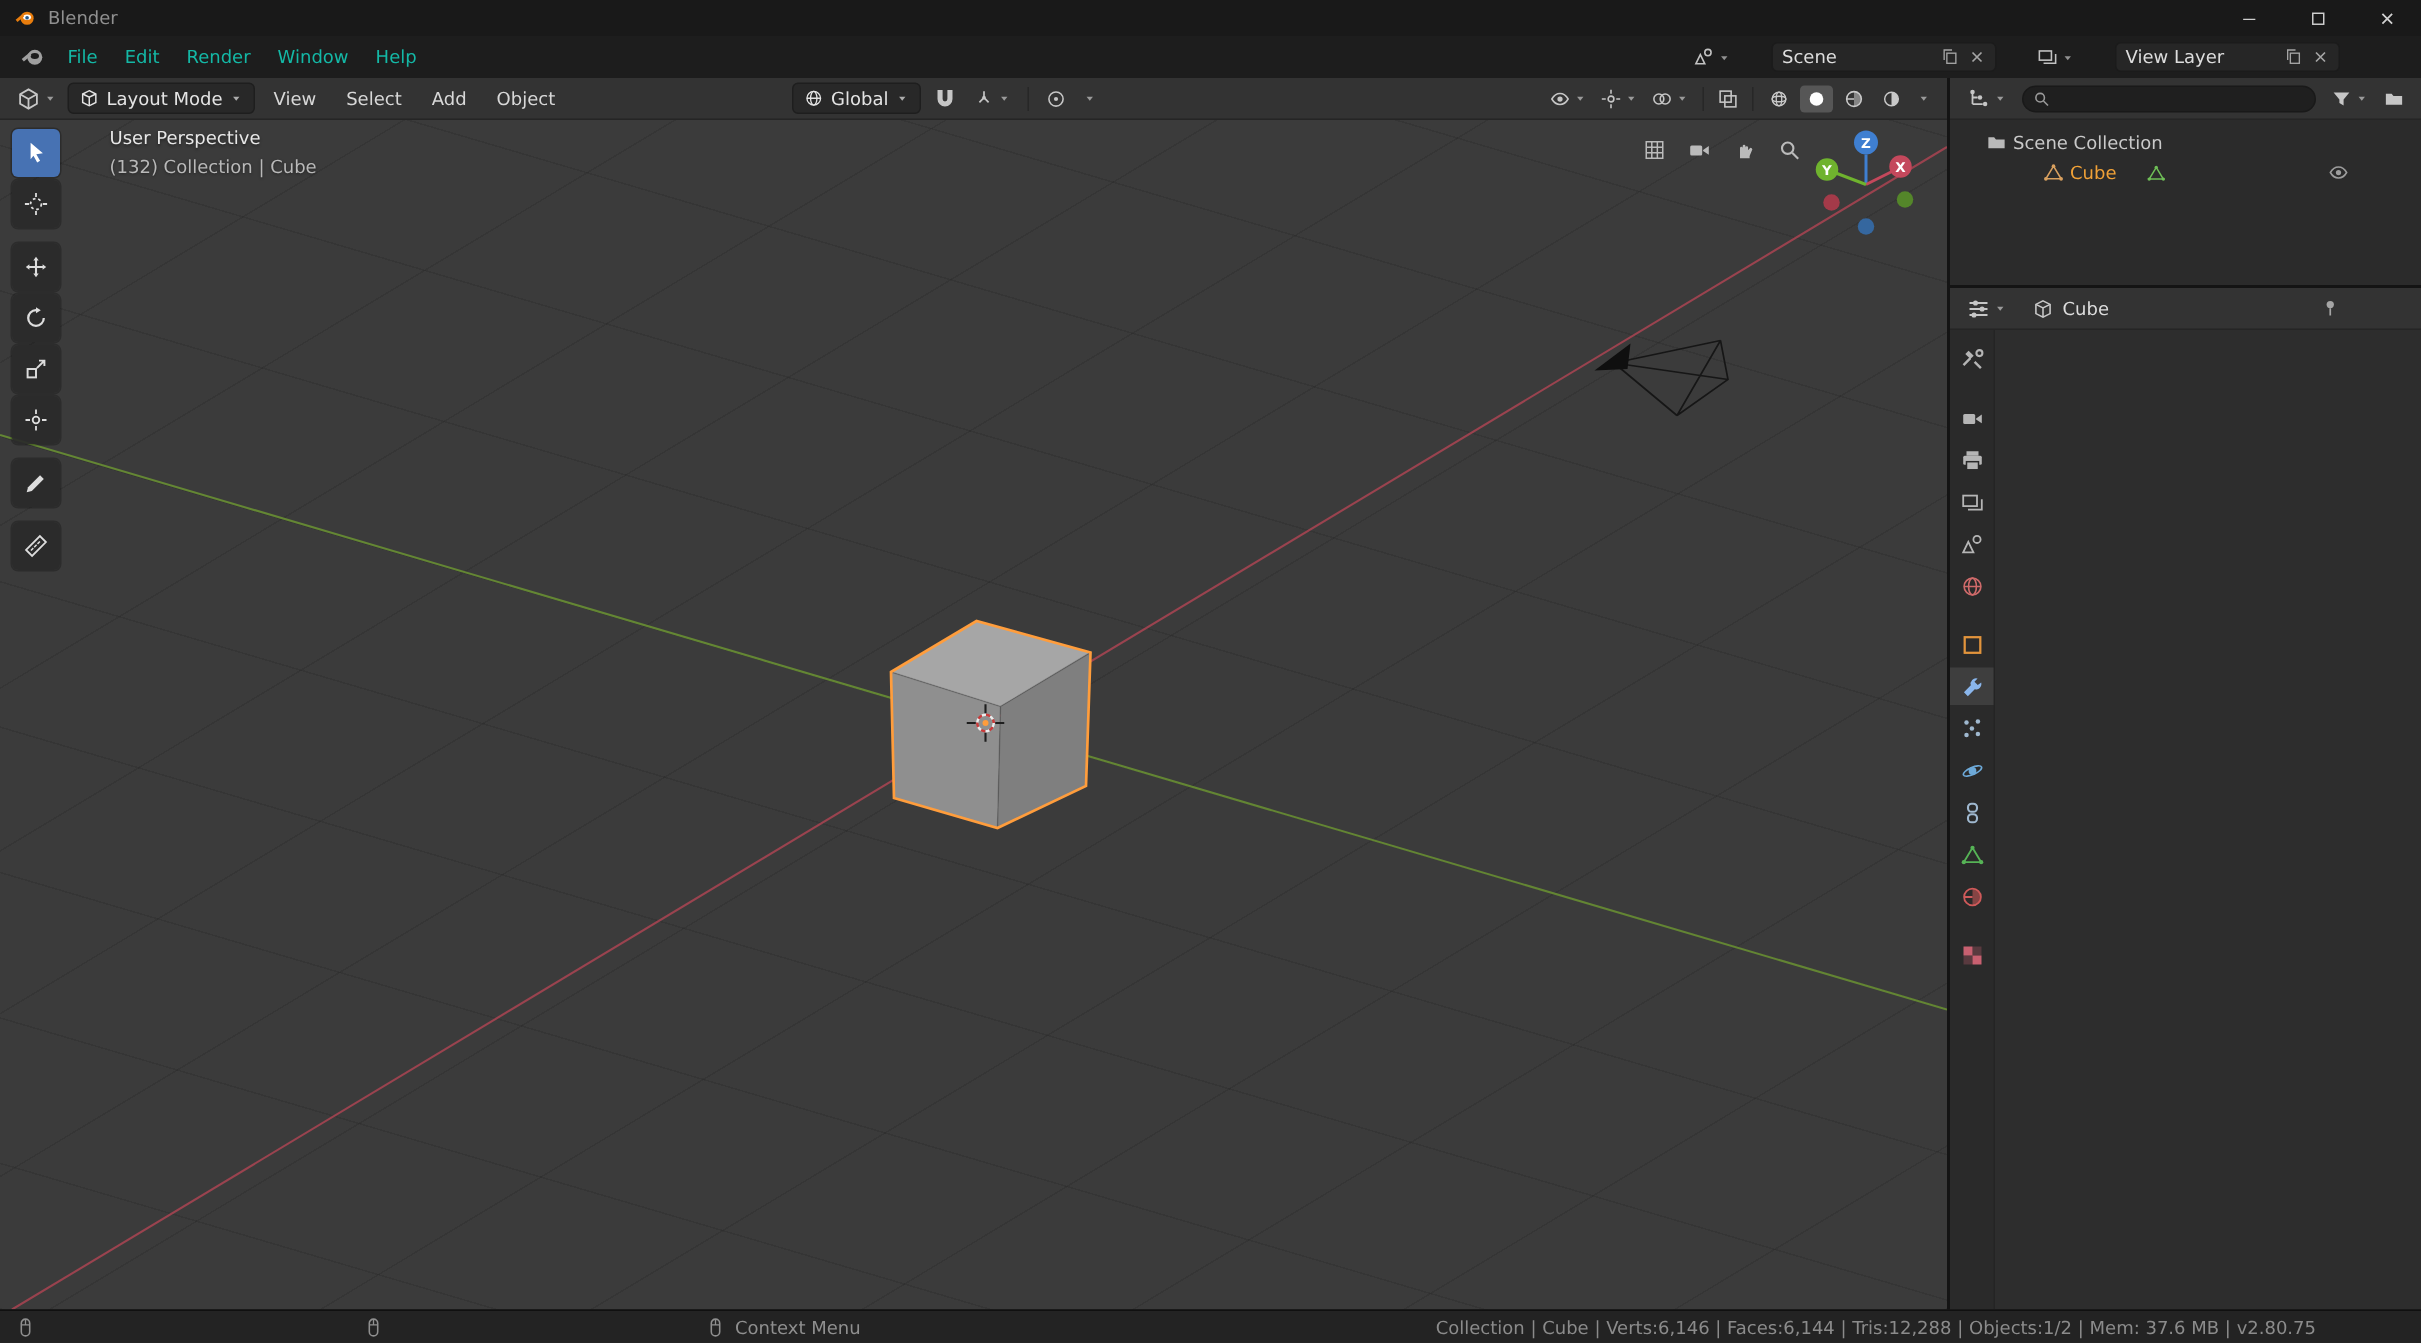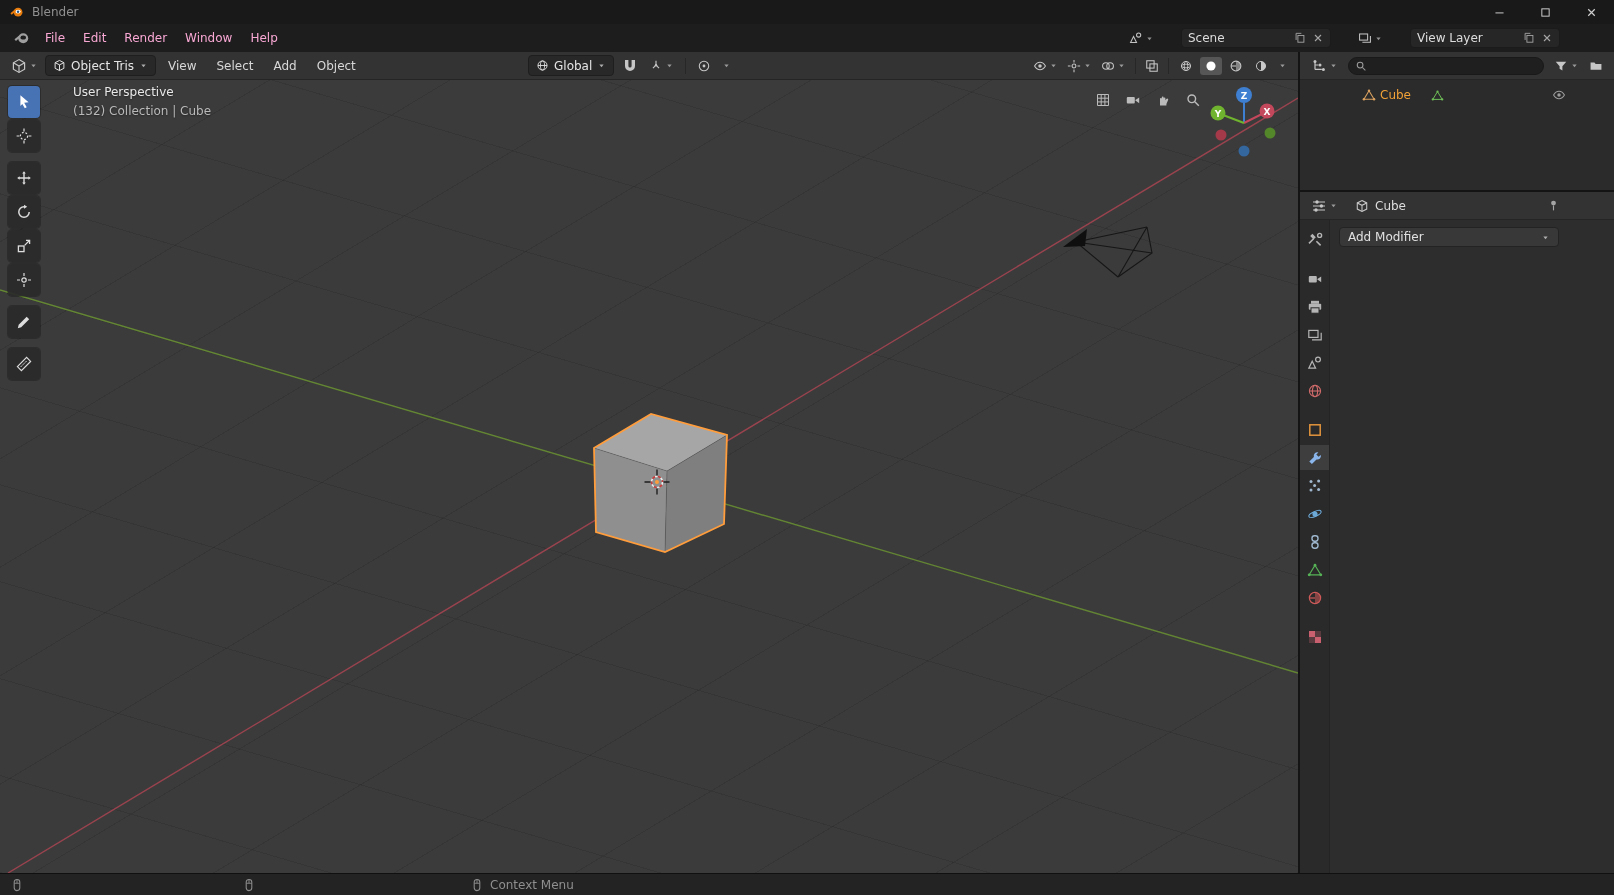--- a/index.html
+++ b/index.html
@@ -10,21 +10,21 @@
   .ic13{width:13px;height:13px}
   .ic12{width:12px;height:12px}
   .chev{width:9px;height:9px;opacity:.7;flex:none;display:block}
   
   .titlebar{position:absolute;left:0;top:0;width:100%;height:24px;background:#191919;display:flex;align-items:center;gap:8px;padding-left:10px;color:#909090}
   .winbtns{margin-left:auto;display:flex;height:100%}
   .winbtn{width:46px;height:100%;display:flex;align-items:center;justify-content:center;color:#cfcfcf}
   
   .topbar{position:absolute;left:0;top:24px;width:100%;height:28px;background:#1d1d1d;display:flex;align-items:center;padding-left:8px}
   .appbtn{display:flex;align-items:center;padding:0 6px;color:#9f9f9f}
-  .menu{padding:3px 9px;border-radius:3px;color:#f9a8d4}
+  .menu{padding:3px 9px;border-radius:3px;color:#14b8a6}
   .tabs{display:flex;align-items:flex-end;align-self:flex-end;margin-left:16px}
   .tab{padding:5px 11px 7px;border-radius:5px 5px 0 0;color:#a9a9a9;white-space:nowrap}
   .tab.active{background:#3d3d3d;color:#eeeeee}
   .tab.addtab{padding:5px 8px 7px;color:#bdbdbd}
   .tb-right{margin-left:auto;display:flex;align-items:center;gap:24px;padding-right:54px}
   .idrop{display:flex;align-items:center;gap:2px;color:#c2c2c2;padding:2px 3px}
   .pill{display:flex;align-items:center;gap:6px;height:20px;width:150px;background:#262626;border:1px solid #1b1b1b;border-radius:4px;padding:0 6px;color:#dddddd}
   .pill .grow{flex:1}
   .pillico{color:#a5a5a5;display:flex}
   
@@ -375,21 +375,21 @@
           <use href="#i-editor3d"></use>
         </svg>
       <svg class="chev" viewBox="0 0 16 16">
           <use href="#i-chevron"></use>
         </svg>
     </span>
     <span class="dropdown">
       <svg class="ic ic13">
           <use href="#i-cube"></use>
         </svg>
-      <span>Object Tris</span>
+      <span>Layout Mode</span>
       <svg class="chev" viewBox="0 0 16 16">
           <use href="#i-chevron"></use>
         </svg>
     </span>
     <span class="hmenu">View</span>
     <span class="hmenu">Select</span>
     <span class="hmenu">Add</span>
     <span class="hmenu">Object</span>
 
     <span class="center-group">
@@ -625,20 +625,26 @@
             <use href="#i-chevron"></use>
           </svg>
       </span>
       <span class="iconbtn">
           <svg class="ic ic14">
             <use href="#i-collection"></use>
           </svg>
         </span>
     </div>
     <div class="ol-body">
+      <div class="ol-row" style="padding-left:24px">
+        <svg class="ic ic14" style="color:#b9b9b9">
+            <use href="#i-collection"></use>
+          </svg>
+        <span>Scene Collection</span>
+      </div>
       <div class="ol-row" style="padding-left:62px">
         <svg class="ic ic14" style="color:#d9a05f">
             <use href="#i-mesh"></use>
           </svg>
         <span class="oblab">Cube</span>
         <span class="badge" style="margin-left:16px">
             <svg class="ic ic13">
               <use href="#i-mesh"></use>
             </svg>
           </span>
@@ -741,41 +747,34 @@
             <use href="#i-matsphere"></use>
           </svg>
         </div>
       <div class="ptab-gap"></div>
       <div class="ptab" style="color:#c86070">
           <svg class="ic">
             <use href="#i-checker"></use>
           </svg>
         </div>
     </div>
-    <div class="props-content">
-      <div class="addmod">
-        <span>Add Modifier</span>
-        <svg class="chev" viewBox="0 0 16 16">
-            <use href="#i-chevron"></use>
-          </svg>
-      </div>
-    </div>
   </div>
 </div>
 
 <div class="statusbar">
   <span class="hint">
       <svg class="ic ic14">
         <use href="#i-mouse"></use>
       </svg>
     </span>
   <span class="hint hint2">
       <svg class="ic ic14">
         <use href="#i-mouse"></use>
       </svg>
     </span>
   <span class="hint hint3">
     <svg class="ic ic14">
         <use href="#i-mouse"></use>
       </svg>
     <span>Context Menu</span>
   </span>
+  <span class="stats">Collection | Cube | Verts:6,146 | Faces:6,144 | Tris:12,288 | Objects:1/2 | Mem: 37.6 MB | v2.80.75</span>
 </div>
 
 </body></html>

